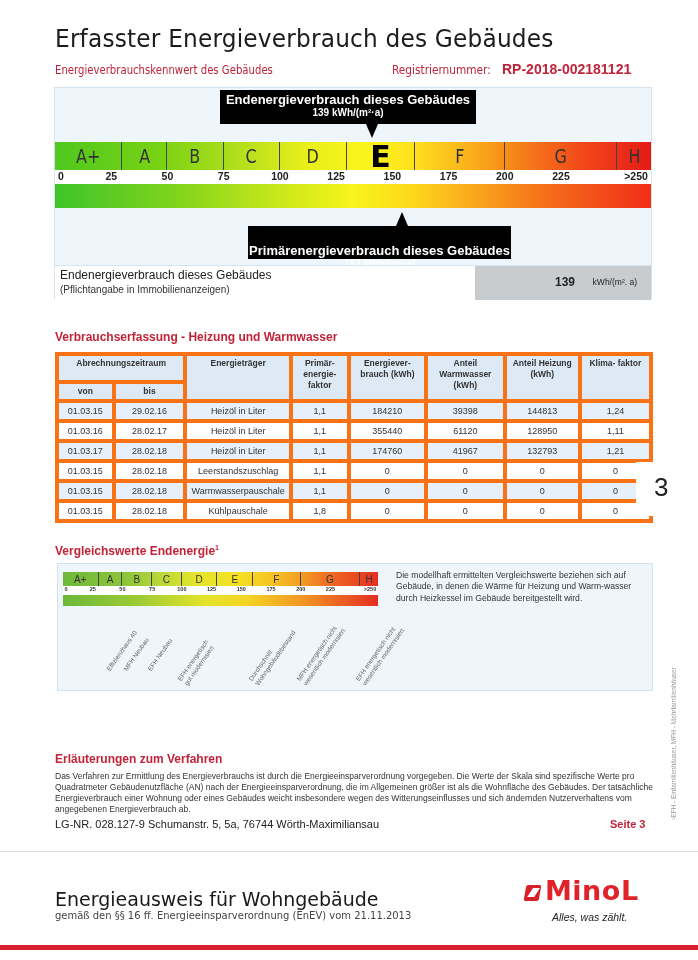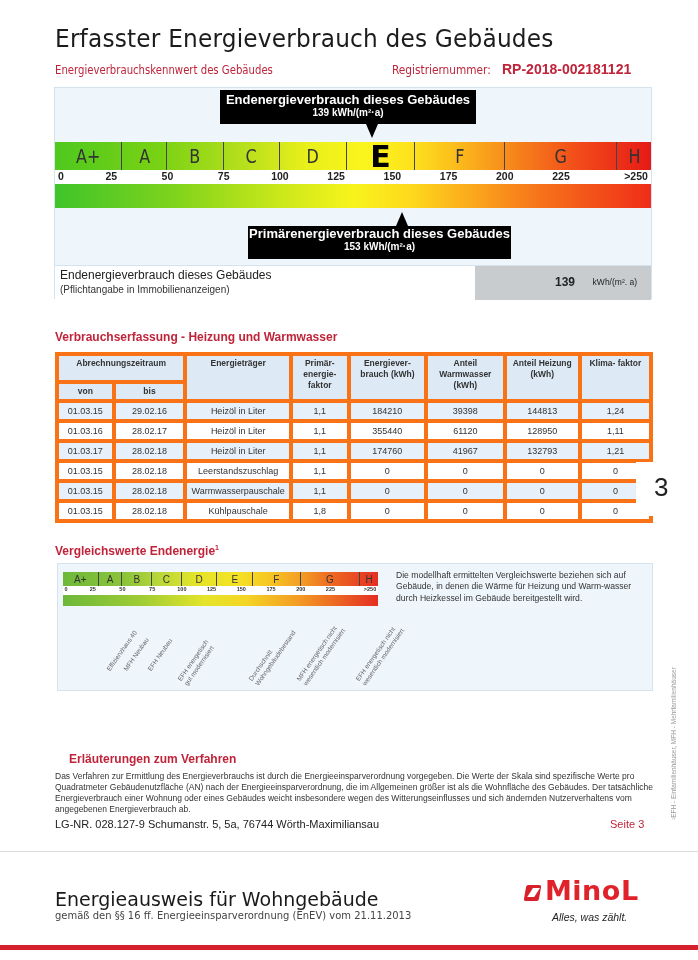--- a/index.html
+++ b/index.html
@@ -14,21 +14,21 @@
   #reg-label { left: 392px; top: 63px; font-size: 12px; color: #c0243a; font-family: "DejaVu Sans", sans-serif; transform: scaleX(0.88); transform-origin: left; white-space: nowrap; }
   #reg-num { left: 502px; top: 61px; font-size: 14px; font-weight: bold; color: #c0243a; white-space: nowrap; }
 
   
   #scale-panel { left: 54px; top: 87px; width: 598px; height: 212px; background: #eef5fb; border: 1px solid #d5e3ef; }
   .callout { position: absolute; background: #000; color: #fff; text-align: center; }
   .callout .t1 { font-size: 13px; font-weight: bold; }
   .callout .t2 { font-size: 10px; font-weight: bold; }
   #end-callout { left: 220px; top: 90px; width: 256px; height: 34px; padding-top: 2px; }
   #end-callout::after { content: ""; position: absolute; left: 146px; top: 34px; border-left: 6px solid transparent; border-right: 6px solid transparent; border-top: 14px solid #000; }
-  #prim-callout { left: 248px; top: 226px; width: 263px; height: 33px; padding-top: 0; }
+  #prim-callout { left: 248px; top: 226px; width: 263px; height: 33px; padding-top: 17px; }
   #prim-callout::before { content: ""; position: absolute; left: 148px; top: -14px; border-left: 6px solid transparent; border-right: 6px solid transparent; border-bottom: 14px solid #000; }
 
   #class-bar { left: 55px; top: 142px; width: 596px; height: 28px; display: flex;
     background: linear-gradient(to right, #4fc81e 0%, #7ad214 18%, #b8e01c 32%, #e8ef1a 42%, #fbf51c 52%, #fde21e 60%, #fbb81c 68%, #f6801a 78%, #f24a1a 88%, #e61a16 100%); }
   .cls { position: relative; height: 100%; display: flex; align-items: center; justify-content: center; font-size: 20px; color: #333; font-family: "DejaVu Sans", sans-serif; transform-origin: center; border-right: 1.5px solid #444; }
   .cls:last-child { border-right: none; }
   .cls span { display: inline-block; transform: scaleX(0.8); }
   .cls.active span { font-weight: bold; font-size: 30px; color: #000; transform: scaleX(1); }
   #tick-row { left: 55px; top: 170px; width: 596px; height: 14px; background: #fff; }
   .tick { position: absolute; top: 0px; font-size: 10.5px; font-weight: bold; color: #222; transform: translateX(-50%); }
@@ -66,24 +66,24 @@
   .ctick { position: absolute; top: 0; font-size: 5.5px; font-weight: bold; color: #333; transform: translateX(-50%); }
   #cmp-grad { left: 63px; top: 595px; width: 315px; height: 11px;
     background: linear-gradient(to right, #6cb83a 0%, #a0cc34 25%, #e4e42a 45%, #f4d524 58%, #f39a24 75%, #e42e22 100%); }
   .ref { position: absolute; font-size: 6.5px; color: #666; transform-origin: left top; transform: rotate(-55deg); white-space: nowrap; line-height: 7.5px; }
   #cmp-text { left: 396px; top: 570px; width: 254px; font-size: 8.6px; line-height: 11.4px; color: #333; }
   #cmp-text p { margin-bottom: 11px; }
 
   #side-note { left: 670px; top: 820px; transform-origin: left top; transform: rotate(-90deg); font-size: 6.5px; color: #999; white-space: nowrap; }
 
   
-  #expl-title { left: 55px; top: 752px; margin-left: 14px; }
+  #expl-title { left: 55px; top: 752px; }
   #expl-text { left: 55px; top: 771px; width: 600px; font-size: 8.5px; line-height: 11px; color: #333; }
   #address { left: 55px; top: 818px; font-size: 11px; color: #222; white-space: nowrap; }
-  #page-label { left: 610px; top: 818px; font-size: 11px; font-weight: normal; color: #c0243a; }
+  #page-label { left: 610px; top: 818px; font-size: 11px; font-weight: bold; color: #c0243a; }
 
   #divider { left: 0; top: 851px; width: 698px; height: 1px; background: #dcdcdc; }
 
   
   #footer-title { left: 55px; top: 887px; font-size: 20px; color: #1a1a1a; font-family: "DejaVu Sans", sans-serif; transform: scaleX(0.95); transform-origin: left; white-space: nowrap; }
   #footer-sub { left: 55px; top: 909px; font-size: 10.5px; color: #444; font-family: "DejaVu Sans", sans-serif; transform: scaleX(0.95); transform-origin: left; white-space: nowrap; }
   #logo { left: 525px; top: 882px; width: 160px; height: 30px; }
   #logo-icon { position: absolute; left: 0; top: 3px; width: 15px; height: 16px; background: #d8202a; border-radius: 2px; transform: skewX(-10deg); }
   #logo-icon::after { content: ""; position: absolute; left: 5px; top: 3px; width: 7px; height: 9px; background: #fff; transform: skewX(-25deg); }
   #logo-text { position: absolute; left: 20px; top: -7px; font-size: 27px; font-weight: bold; color: #e0222a; letter-spacing: 0.5px; font-family: "DejaVu Sans", sans-serif; }

